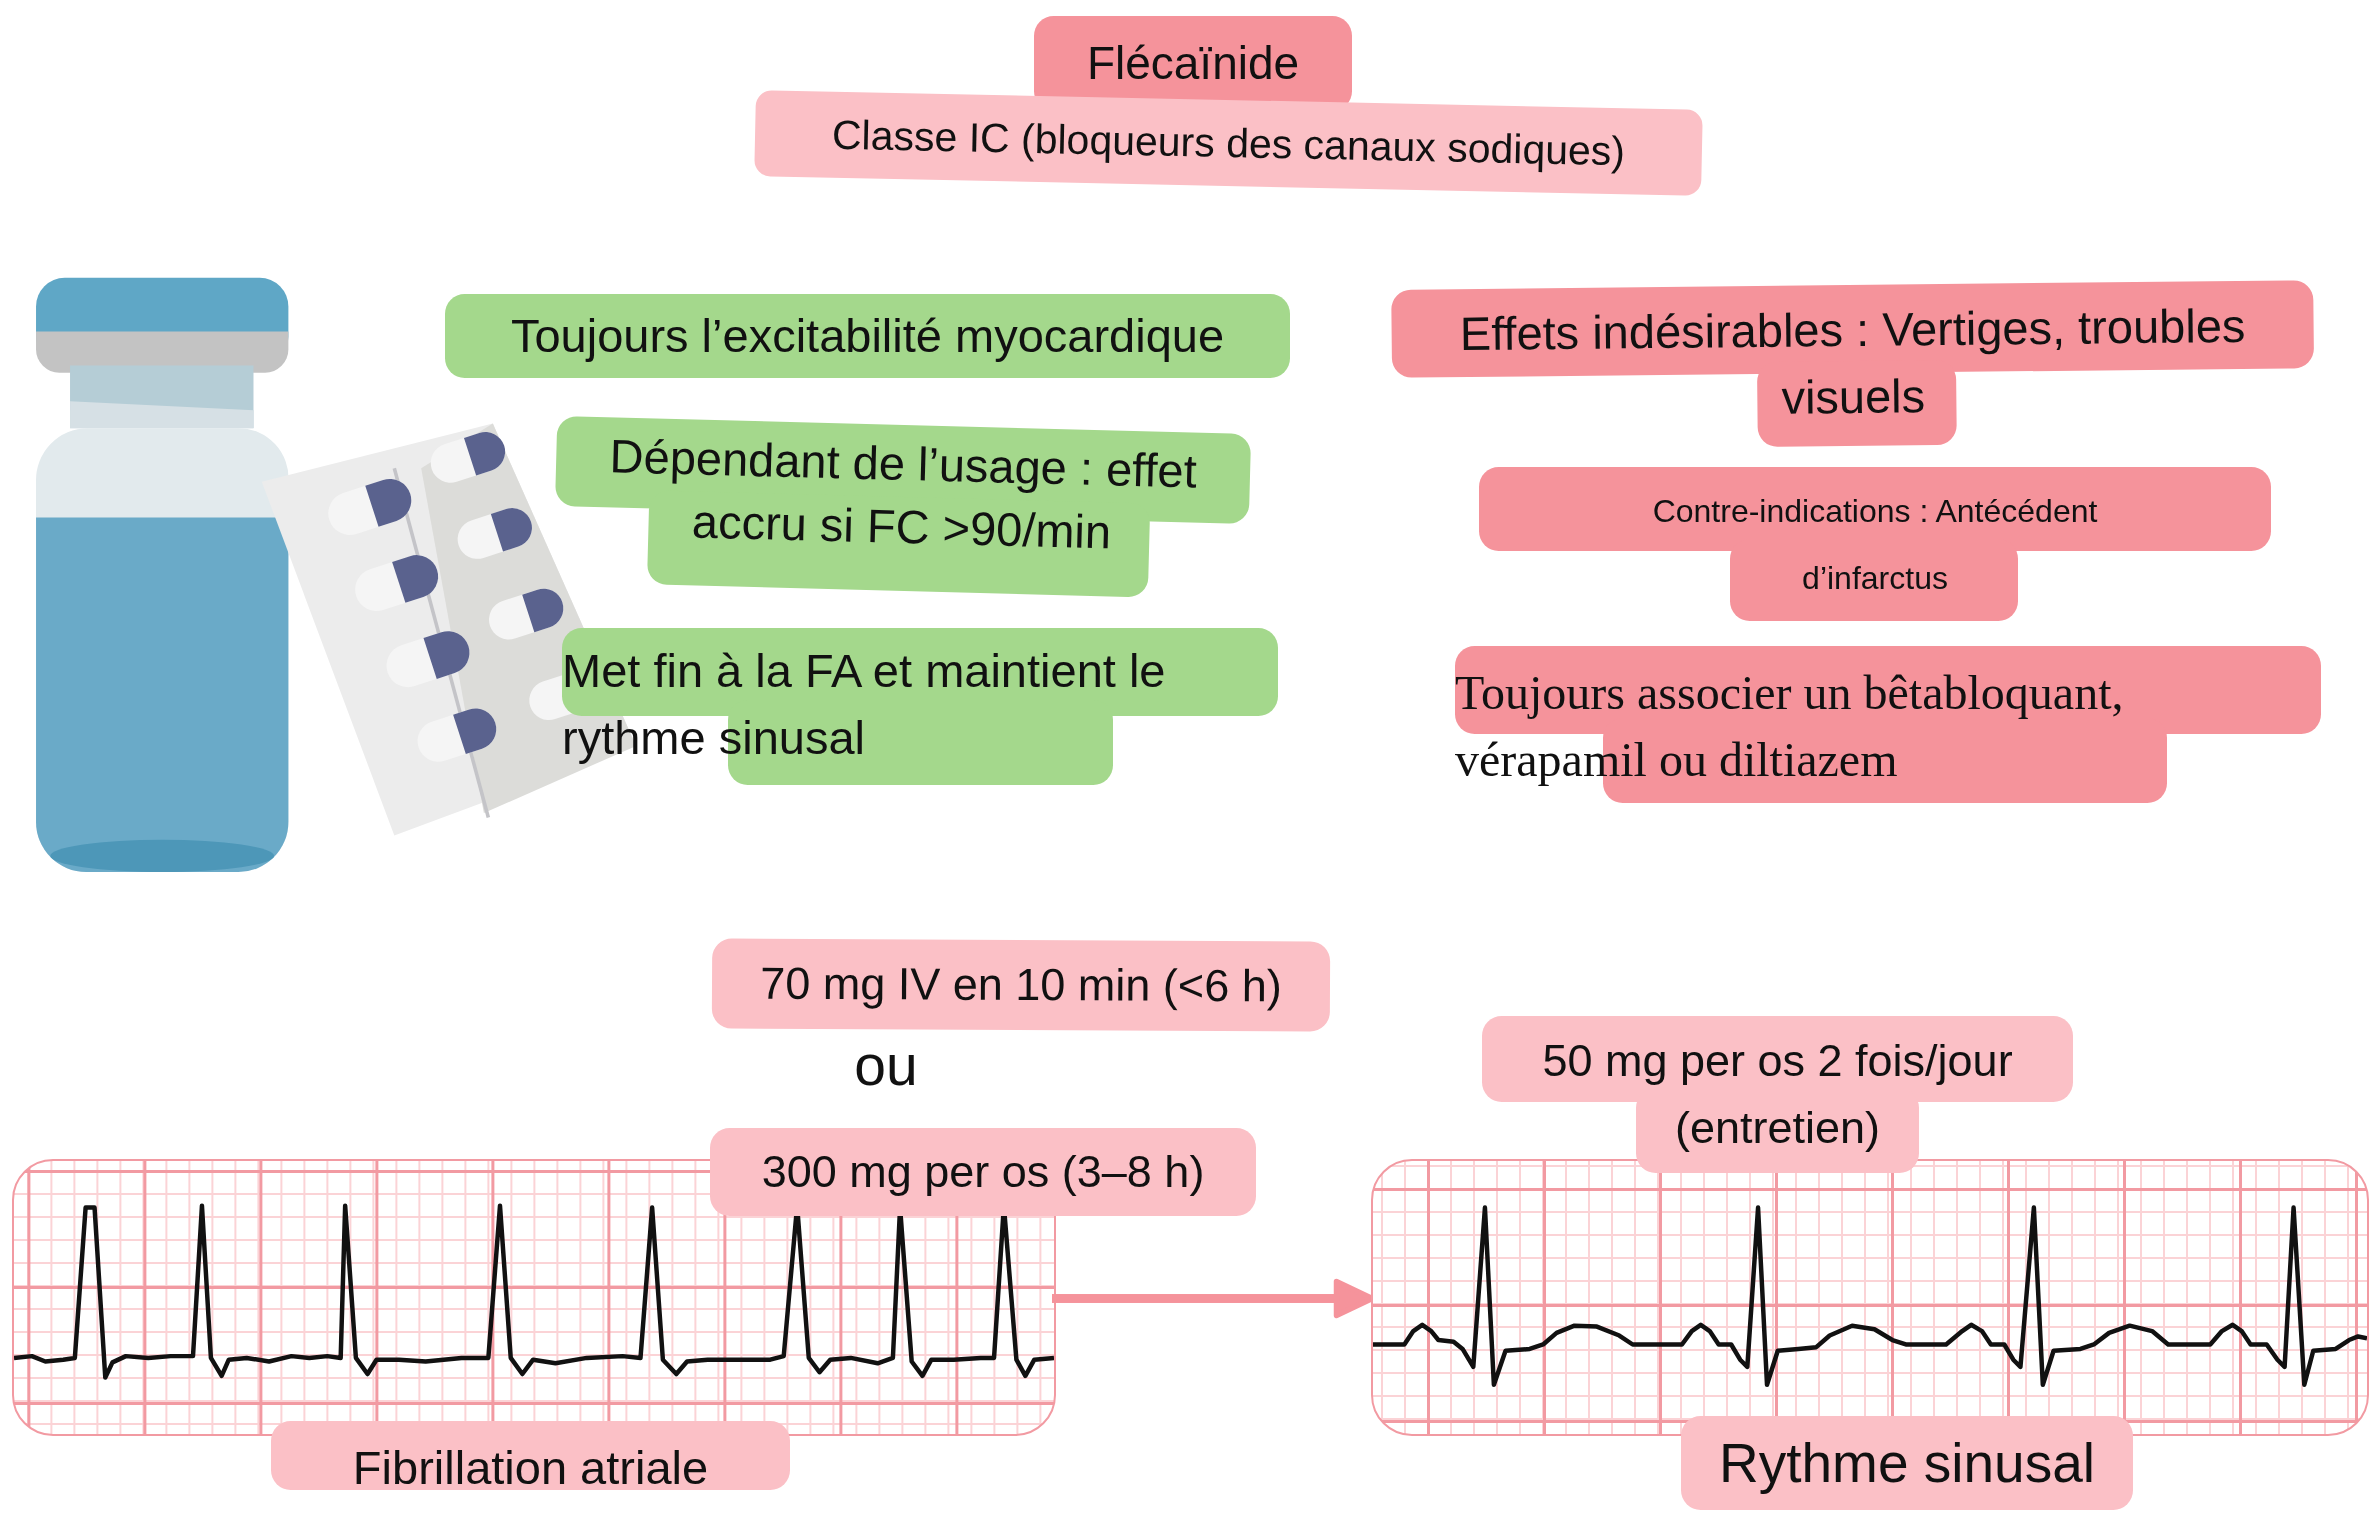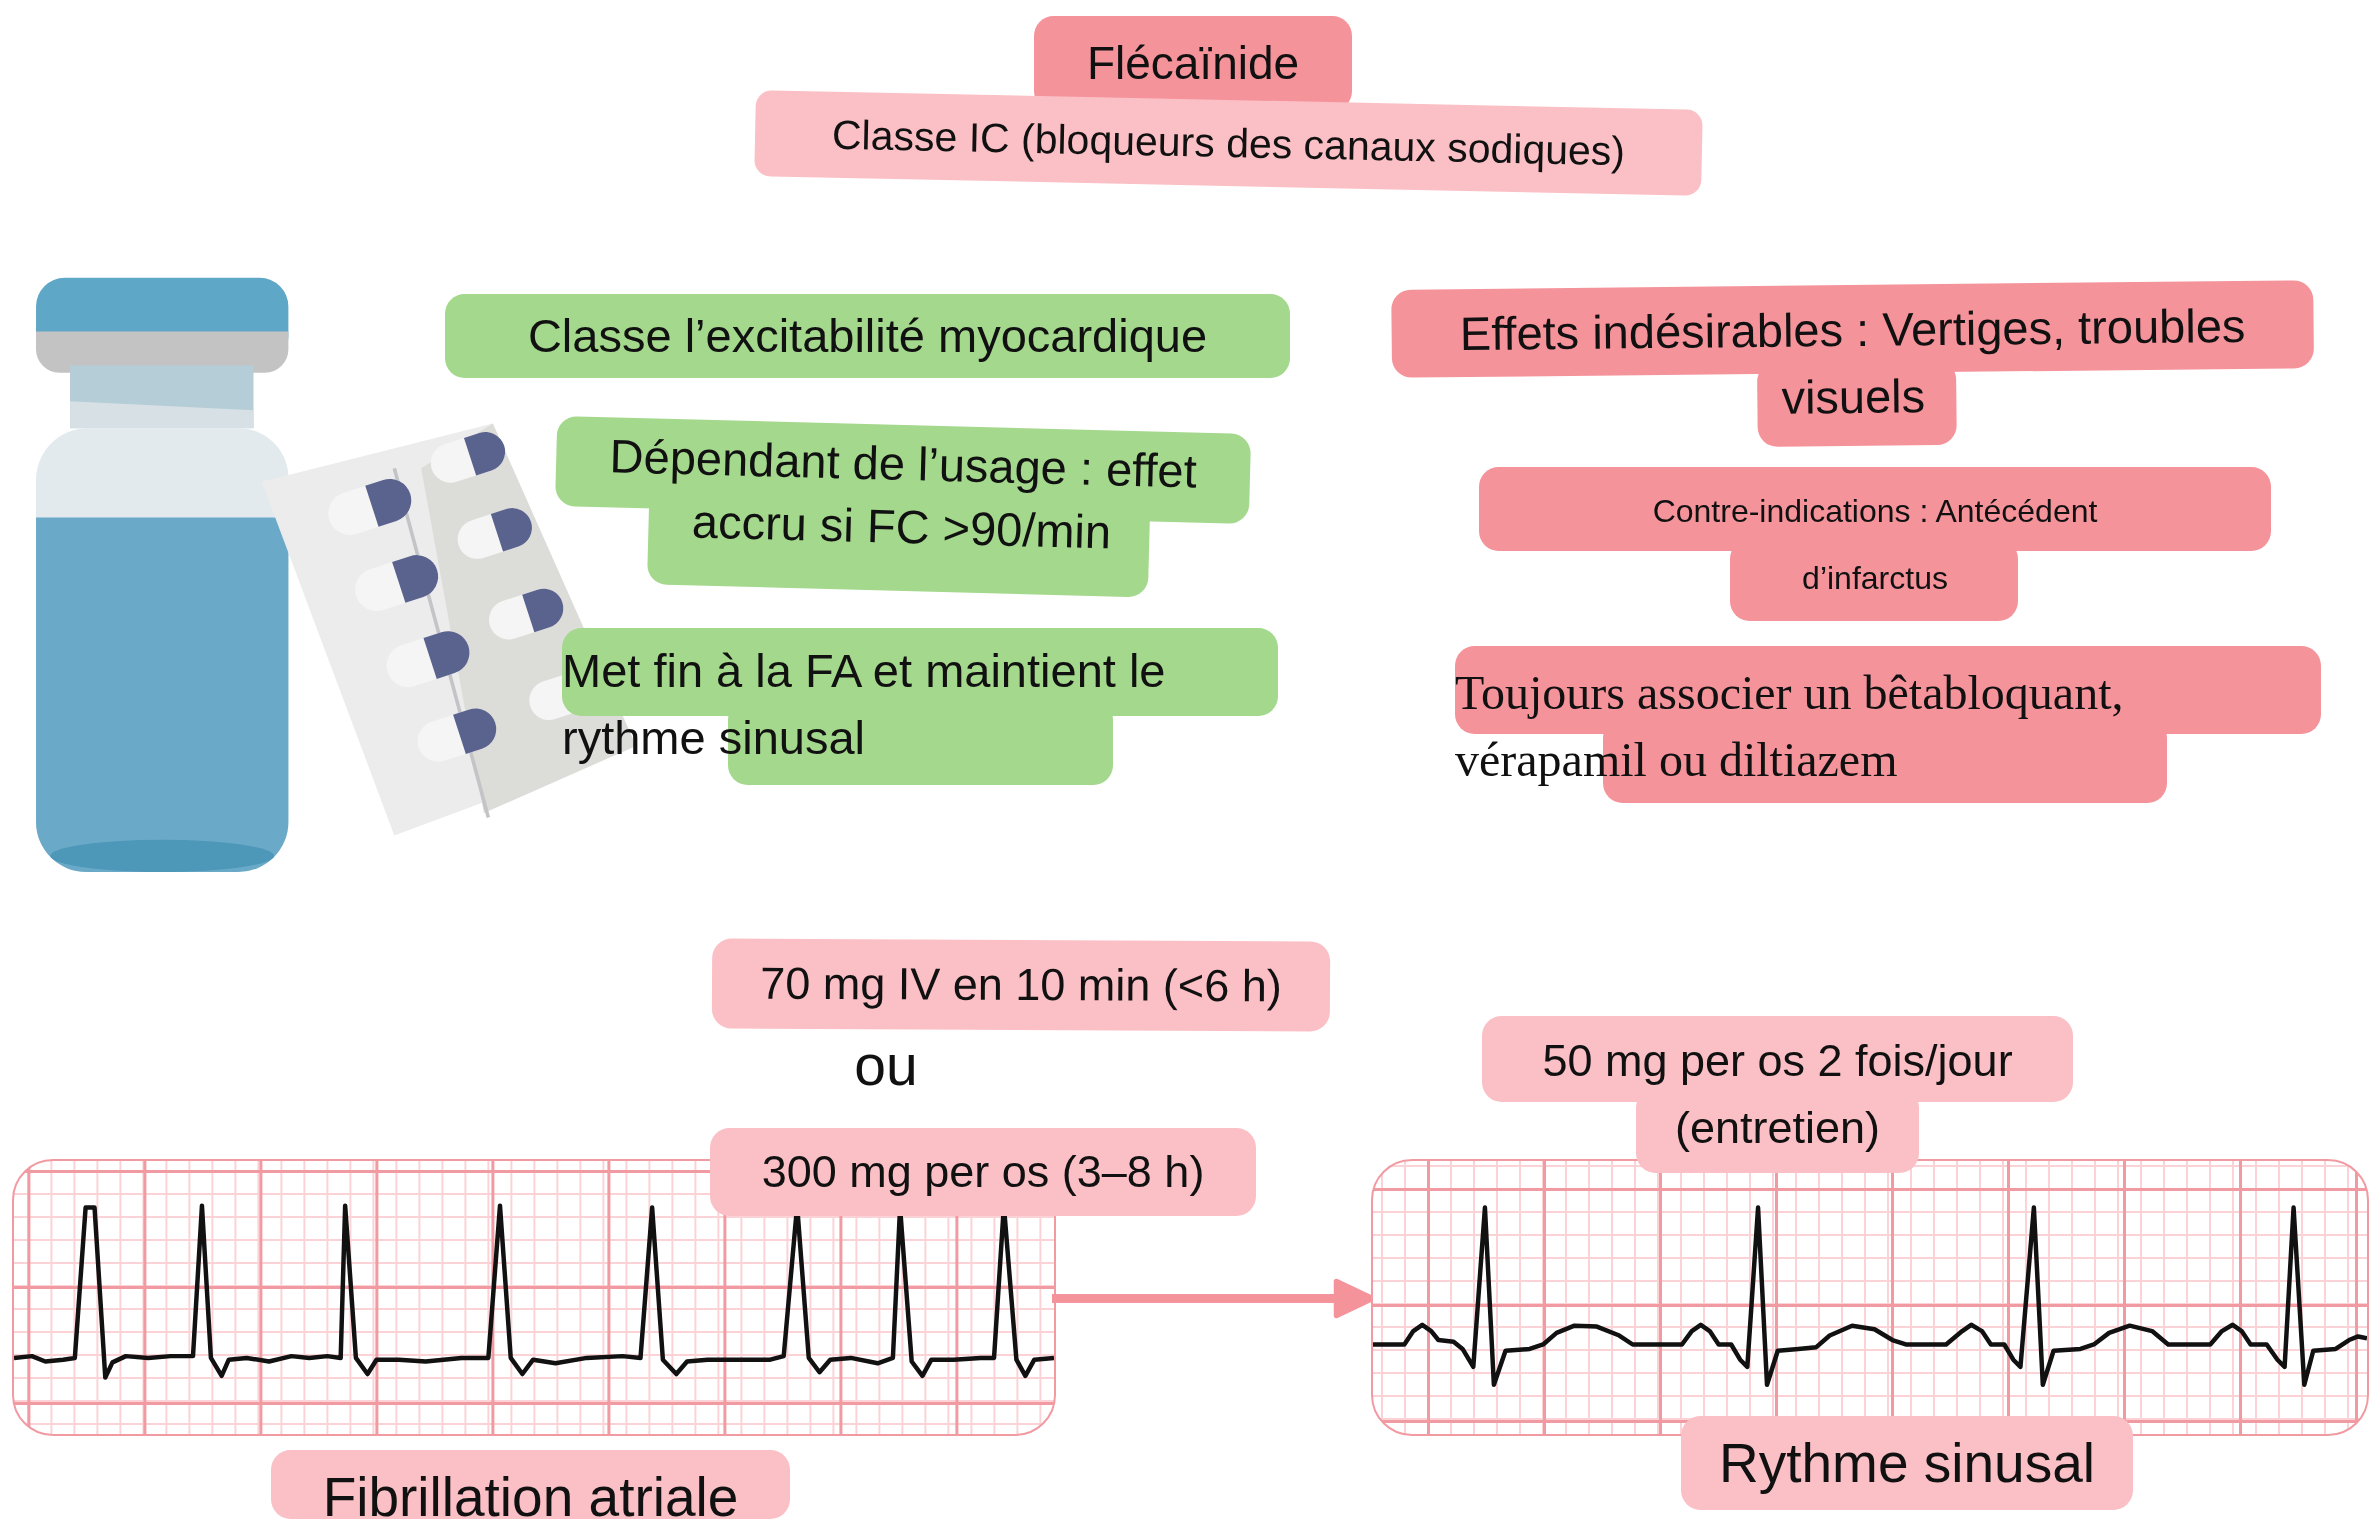--- a/index.html
+++ b/index.html
@@ -74,21 +74,21 @@
         <path d="M48 0 h19 a23 23 0 0 1 0 46 h-19z"></path>
       </g>
     <g transform="translate(295,300) rotate(-18)">
         <rect x="0" y="0" width="85" height="44" rx="22" fill="#f5f5f5"></rect>
         <path d="M45 0 h18 a22 22 0 0 1 0 44 h-18z"></path>
       </g>
   </g>
 </svg>
 
 <div class="box green" style="left:445px;top:294px;width:845px;height:84px;line-height:84px;font-size:47px;">
-  <span>Classe l’excitabilité myocardique</span>
+  <span>Toujours l’excitabilité myocardique</span>
 </div>
 
 <div style="position:absolute;left:555px;top:425px;width:698px;height:170px;transform:rotate(1.5deg);">
   <div class="box green" style="left:0;top:0;width:694px;height:90px;"></div>
   <div class="box green" style="left:94px;top:72px;width:501px;height:94px;"></div>
   <div style="position:absolute;left:0;top:7.2px;width:694px;text-align:center;font-size:47px;line-height:63px;">
     <span class="line">Dépendant de l’usage : effet</span>
     <span class="line">accru si FC &gt;90/min</span>
   </div>
 </div>
@@ -156,19 +156,19 @@
 
 <div style="position:absolute;left:1482px;top:1016px;width:591px;height:157px;">
   <div class="box light-pink" style="left:0;top:0;width:591px;height:86px;"></div>
   <div class="box light-pink" style="left:154px;top:72px;width:283px;height:85px;"></div>
   <div style="position:absolute;left:0;top:10.7px;width:591px;text-align:center;font-size:45px;line-height:67px;">
     <span class="line">50 mg per os 2 fois/jour</span>
     <span class="line">(entretien)</span>
   </div>
 </div>
 
-<div class="box light-pink" style="left:271px;top:1421px;width:519px;height:69px;line-height:94px;font-size:55px;margin-top:29px;">
+<div class="box light-pink" style="left:271px;top:1421px;width:519px;height:69px;line-height:94px;font-size:47px;">
   <span>Fibrillation atriale</span>
 </div>
 <div class="box light-pink" style="left:1681px;top:1416px;width:452px;height:94px;line-height:94px;font-size:55px;">
   <span>Rythme sinusal</span>
 </div>
 
 
 </body></html>

